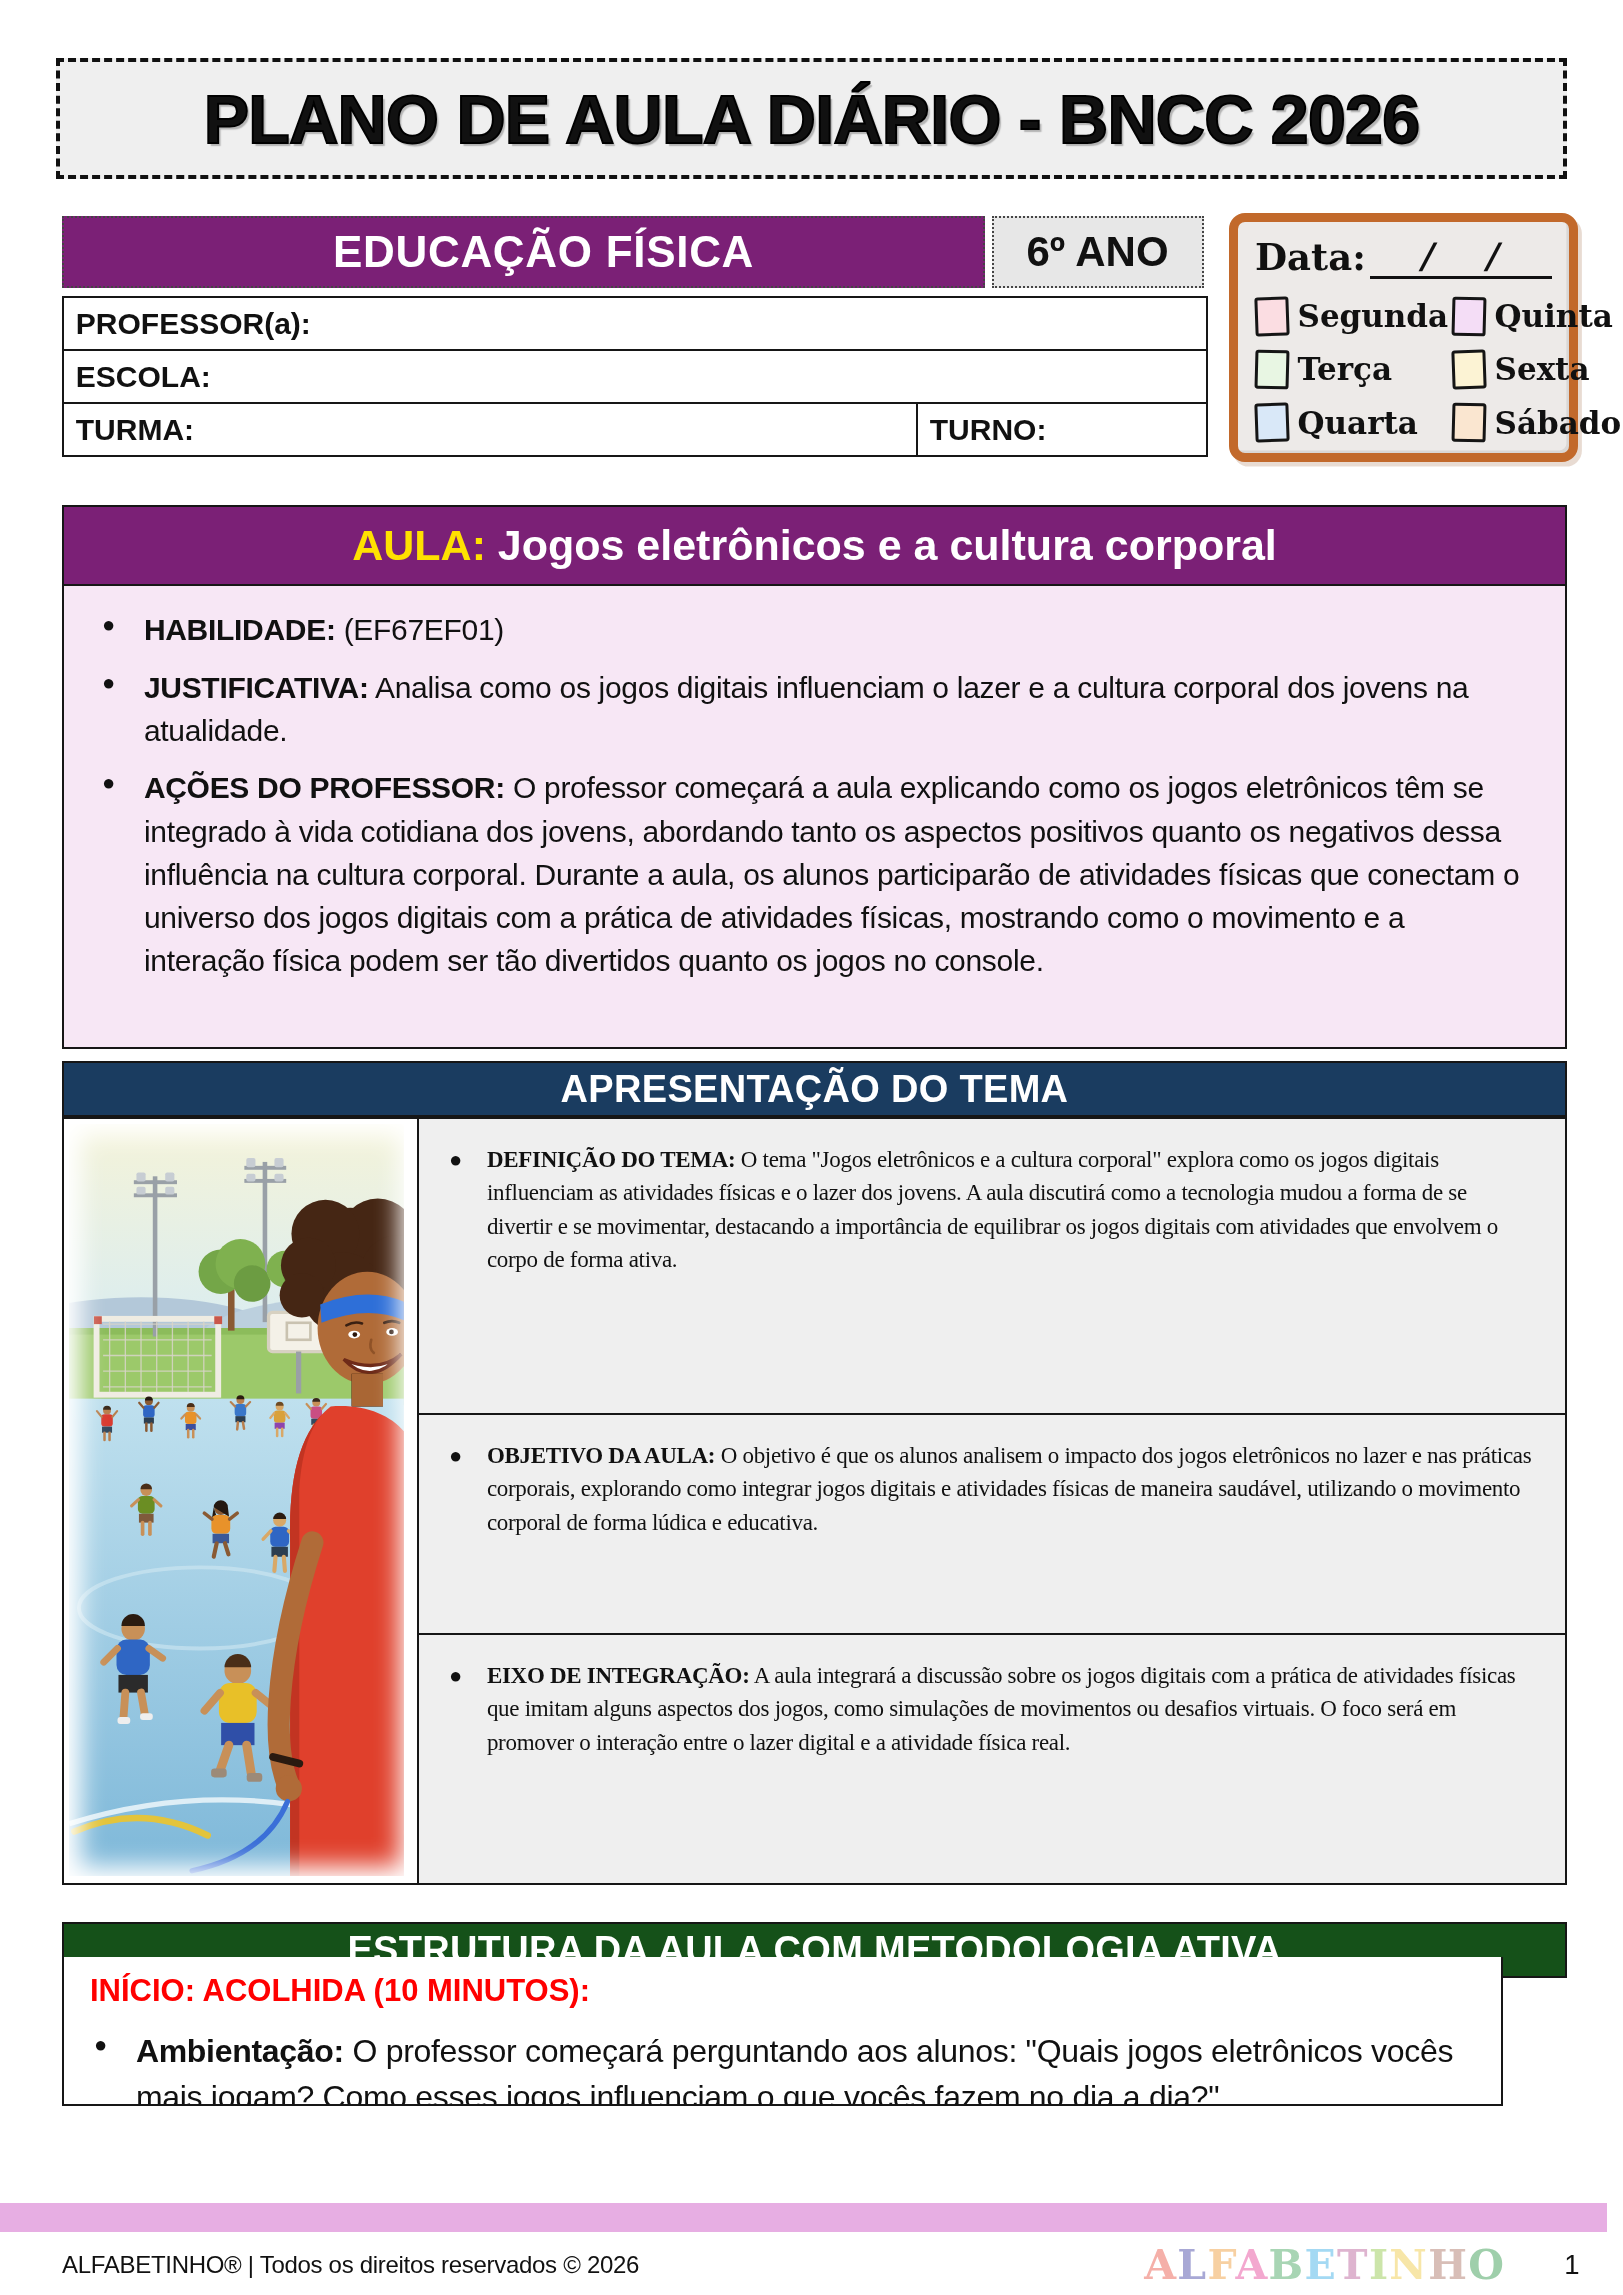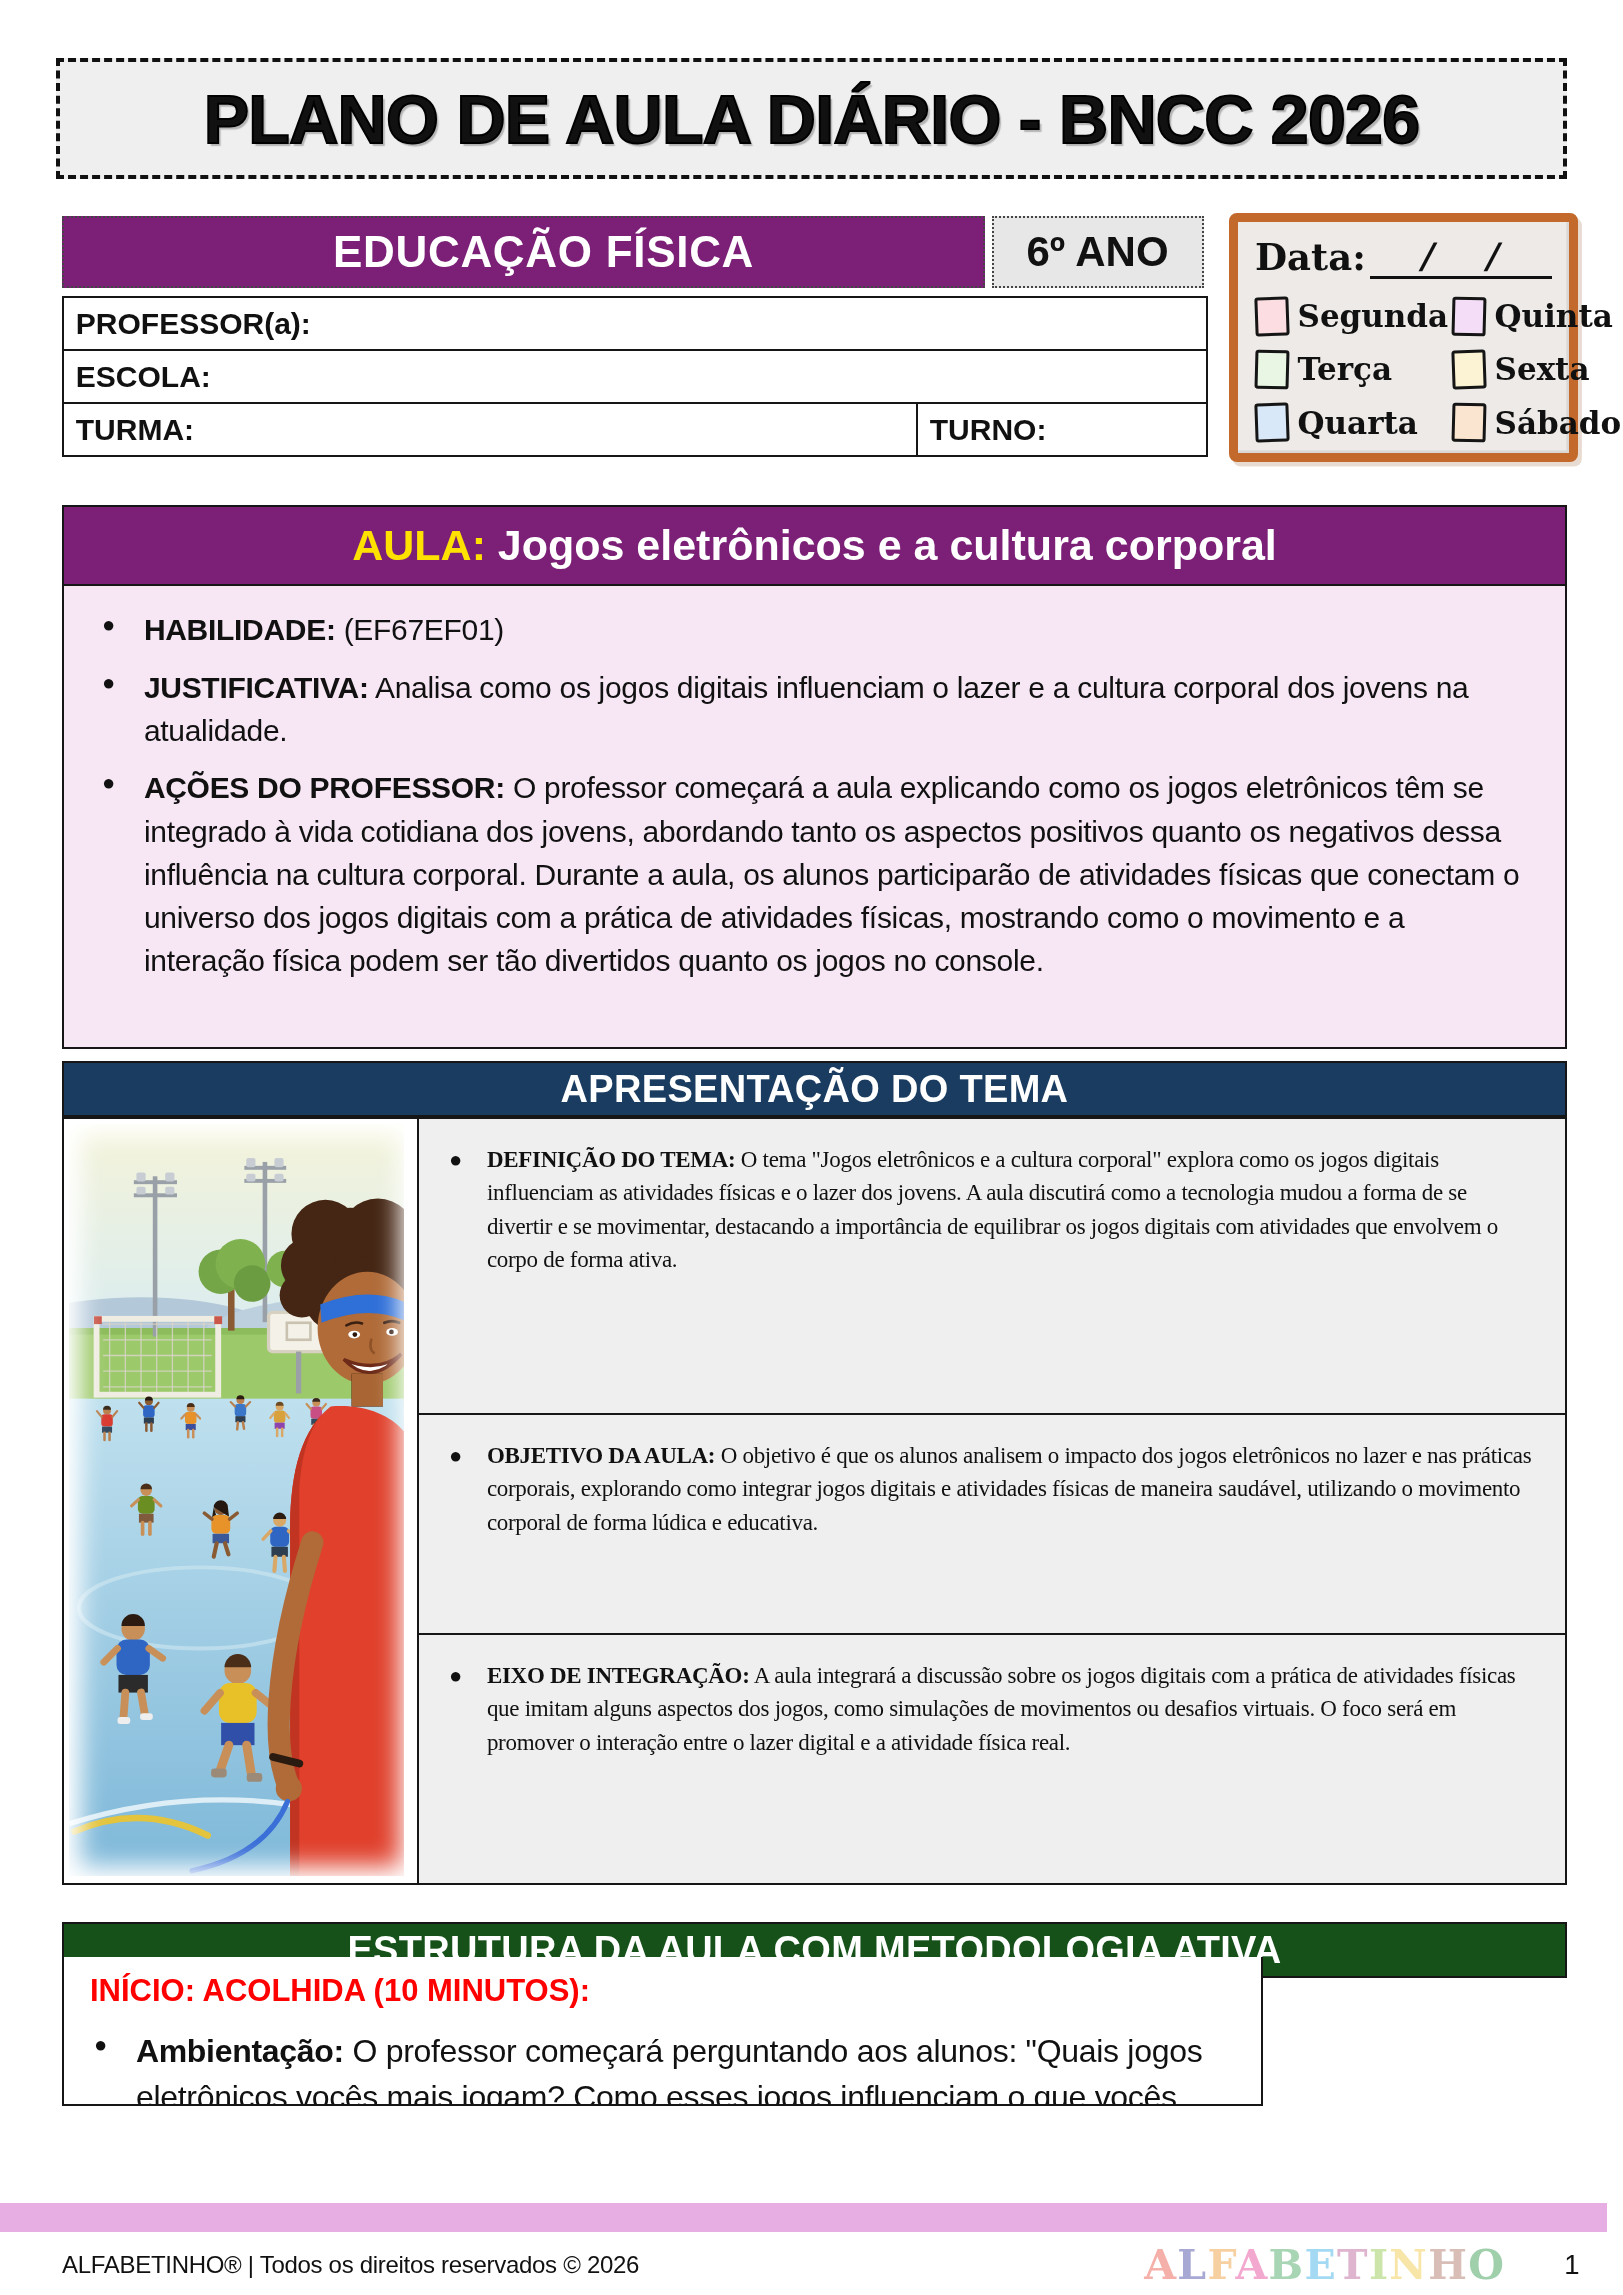--- a/index.html
+++ b/index.html
@@ -22,21 +22,21 @@
 
   .fields-table{position:absolute;left:62px;top:296px;width:1142px;border:2px solid #161616;}
   .field-row{display:flex;border-bottom:2px solid #161616;height:51px;align-items:center;}
   .field-row:last-child{border-bottom:none;}
   .field-label{font-size:30px;font-weight:700;padding-left:11.8px;white-space:nowrap;}
   .field-value{flex:1;height:100%;}
   .turno-cell{display:flex;align-items:center;width:288px;height:100%;border-left:2px solid #161616;}
 
   
   .date-box{position:absolute;left:1229px;top:213px;width:349px;height:249px;box-sizing:border-box;
-    background:#EDEAE8;border:9.2px solid #C2692B;border-radius:8px;
+    background:#EDEAE8;border:9.2px solid #C2692B;border-radius:16px;
     box-shadow:3.9px 4.6px 0 #8e4c1d33, inset -2.6px -2.6px 0 #00000014;
     font-family:"DejaVu Serif","Liberation Serif",serif;padding:13px 17px;}
   .date-row{display:flex;align-items:flex-end;}
   .date-label{font-size:37px;font-weight:700;}
   .date-line{flex:1;margin-left:3.9px;border-bottom:3.9px solid #111;display:flex;
     justify-content:space-evenly;align-items:flex-end;height:41px;}
   .date-slash{font-size:35px;font-weight:700;transform:skewX(-12deg);}
   .days-grid{margin-top:17px;display:grid;grid-auto-flow:column;
     grid-template-rows:repeat(3,1fr);grid-template-columns:1fr 1fr;row-gap:13px;column-gap:3.9px;height:147px;}
   .day{display:flex;align-items:center;gap:8.5px;}
@@ -74,21 +74,21 @@
   .apres-col{flex:1;display:flex;flex-direction:column;}
   .apres-item{box-sizing:border-box;padding:23.6px 30px 6.5px 26px;border-bottom:2px solid #161616;display:flex;}
   .apres-item:last-child{border-bottom:none;}
   .apres-item.r1{flex:0 0 296px;} .apres-item.r2{flex:0 0 220px;} .apres-item.r3{flex:1;}
   .apres-item .dot{width:38px;flex:0 0 38px;}
   .apres-item p{margin:0;font-size:23px;line-height:1.46;letter-spacing:-0.3px;font-family:Liberation Serif, serif;}
 
   .estrutura-bar{top:1900px;height:56px;}
   .estrutura-bar .bar-text{font-size:38px;letter-spacing:0.3px;}
 
-  .estrutura-body{position:absolute;left:62px;top:1957px;width:1201px;height:149px;box-sizing:border-box;
+  .estrutura-body{position:absolute;left:62px;top:1957px;width:1441px;height:149px;box-sizing:border-box;
     background:#fff;border:2px solid #161616;border-top:none;padding:13px 26px 6.5px 26px;overflow:hidden;}
   .inicio-heading{font-size:31px;font-weight:700;margin:2.6px 0 19.6px 0;}
   .estrutura-body .bullet p{font-size:32px;}
 
   
   .footer-bar{position:absolute;left:0;top:2203px;width:1607px;height:29px;}
   .footer{position:absolute;left:62px;top:2241px;width:1524px;display:flex;align-items:center;}
   .copyright{font-size:24px;letter-spacing:-0.3px;}
   .brand{margin-left:auto;font-family:"DejaVu Serif","Liberation Serif",serif;
     font-size:41px;font-weight:700;letter-spacing:1.3px;opacity:.75;}

